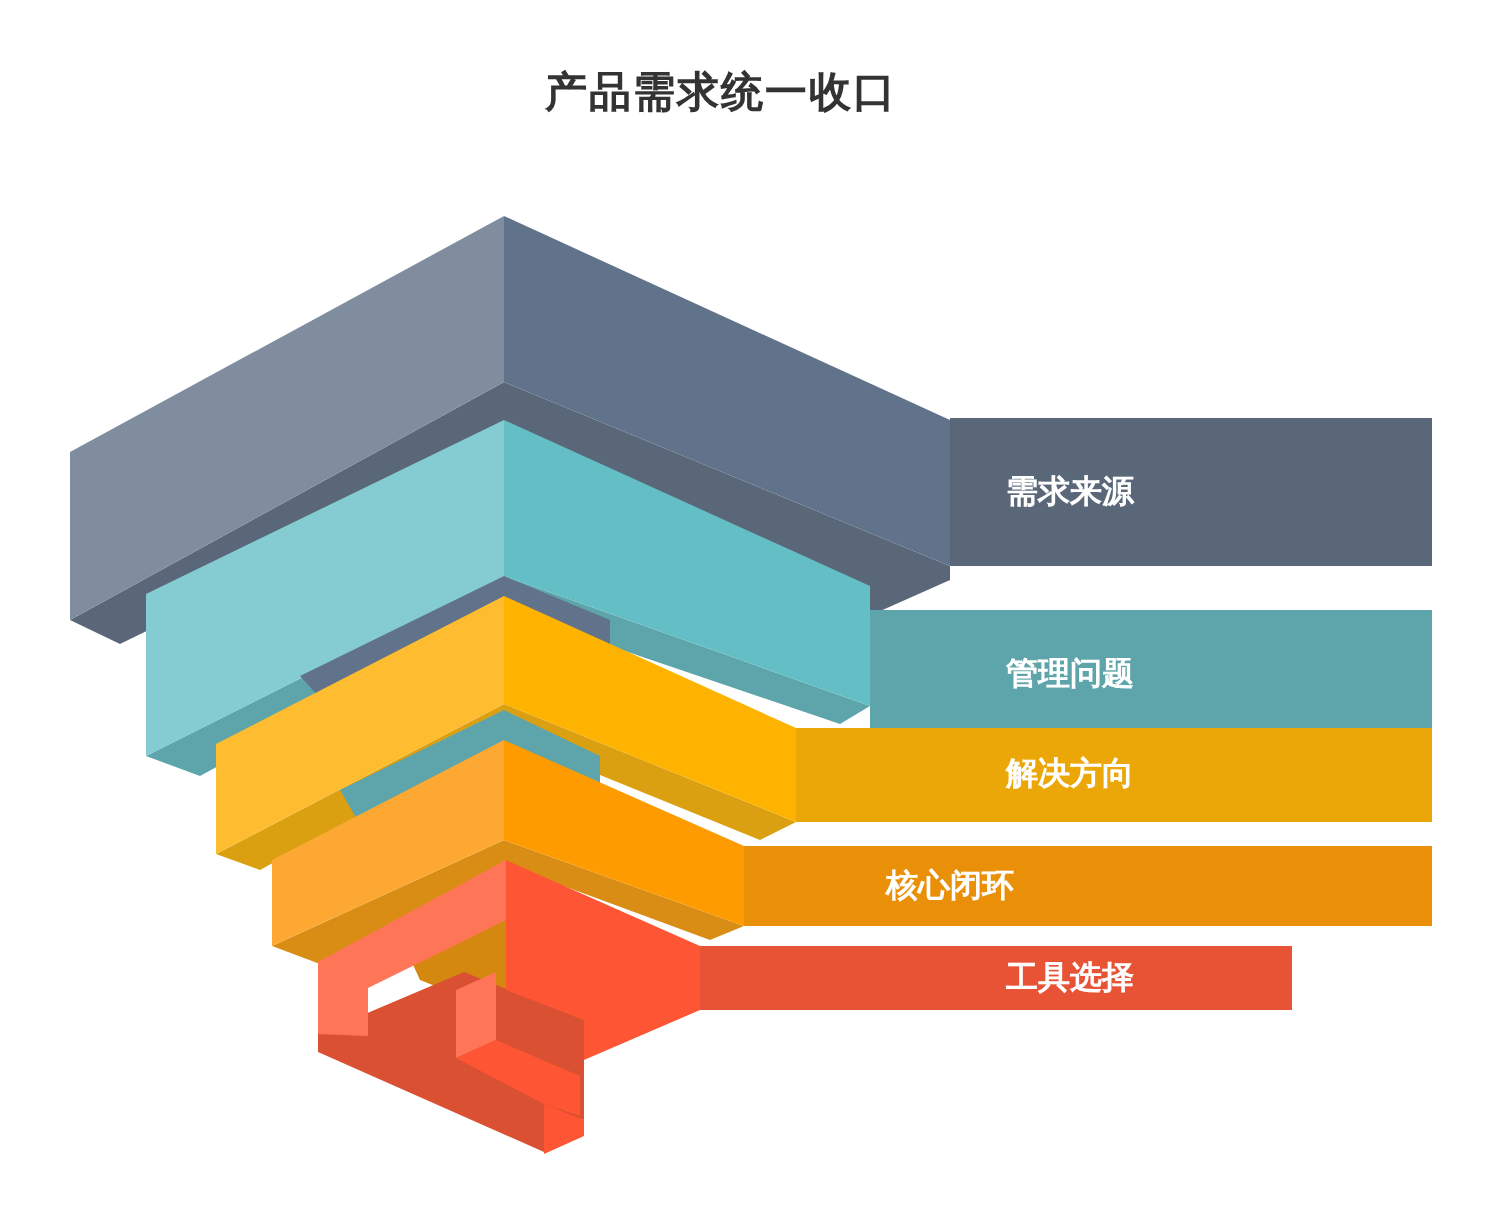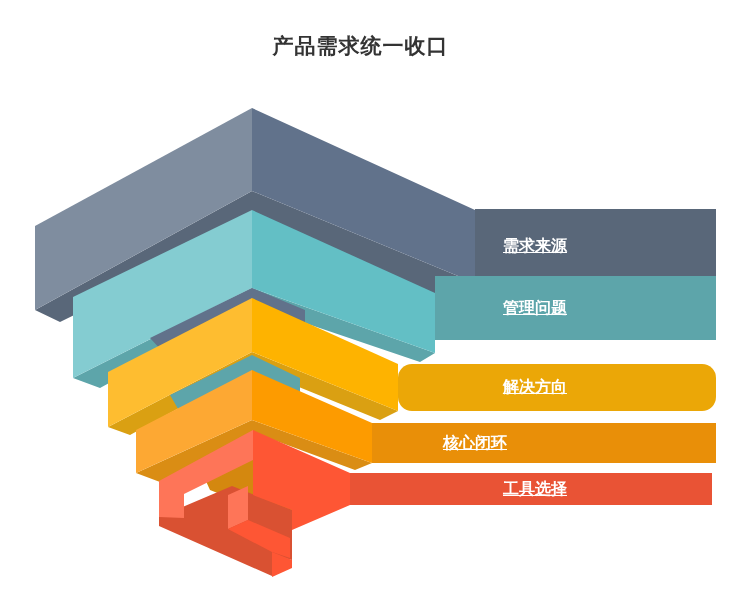--- a/index.html
+++ b/index.html
@@ -1,19 +1,19 @@
 <!DOCTYPE html>
 <html><head>
 <meta charset="utf-8">
 <style>
   html, body { margin:0; padding:0; background:#ffffff; }
   body { width:750px; height:610px; position:relative; overflow:hidden; font-family:"DejaVu Sans","Liberation Sans",sans-serif; }
   .title { position:absolute; left:0; top:32px; width:721px; text-align:center; font-size:21px; font-weight:bold; color:#333333; letter-spacing:1px; }
   svg.funnel { position:absolute; left:0; top:0; }
-  .label-bar { position:absolute; left:0; color:#ffffff; font-weight:bold; font-size:16px; display:flex; align-items:center; padding-left:28px; box-sizing:border-box;text-decoration:underline; }
+  .label-bar { position:absolute; left:0; color:#ffffff; font-weight:bold; font-size:16px; display:flex; align-items:center; padding-left:28px; box-sizing:border-box; }
 </style>
 </head>
 <body>
 
 <div class="title">产品需求统一收口</div>
 
 <svg class="funnel" width="750" height="610" viewBox="0 0 750 610">
 
   <g>
     <polygon points="35,310 252,191 475,283 475,290 430,310 252,228 60,322" fill="#596779"></polygon>
@@ -51,24 +51,24 @@
     <polygon points="253,430 350,473 350,505 292,530 292,510 253,495" fill="#fe5634"></polygon>
     <polygon points="228,495 248,486 248,520 228,529" fill="#fe7558"></polygon>
     <polygon points="228,529 248,520 290,538 290,558 272,552" fill="#fe5634"></polygon>
     <polygon points="272,552 292,560 292,568 272,577" fill="#fe5634"></polygon>
   </g>
 </svg>
 
 <div class="label-bar" style="left:475px; top:209px; width:241px; height:74px; background:#596779;">
   <span>需求来源</span>
 </div>
-<div class="label-bar" style="left:435px; top:276px; width:281px; height:64px; background:#5da5aa; padding-left:68px;">
+<div class="label-bar" style="left:435px; top:305px; width:281px; height:64px; background:#5da5aa; padding-left:68px;">
   <span>管理问题</span>
 </div>
-<div class="label-bar" style="left:398px; top:364px; width:318px; height:47px; background:#eba707; padding-left:105px;border-radius:14px;">
+<div class="label-bar" style="left:398px; top:364px; width:318px; height:47px; background:#eba707; padding-left:105px;">
   <span>解决方向</span>
 </div>
 <div class="label-bar" style="left:372px; top:423px; width:344px; height:40px; background:#e98f08; padding-left:71px;">
   <span>核心闭环</span>
 </div>
-<div class="label-bar" style="left:350px; top:473px; width:362px; height:32px; background:#e95335; padding-left:153px;">
+<div class="label-bar" style="left:350px; top:473px; width:296px; height:32px; background:#e95335; padding-left:153px;">
   <span>工具选择</span>
 </div>
 
 </body></html>

